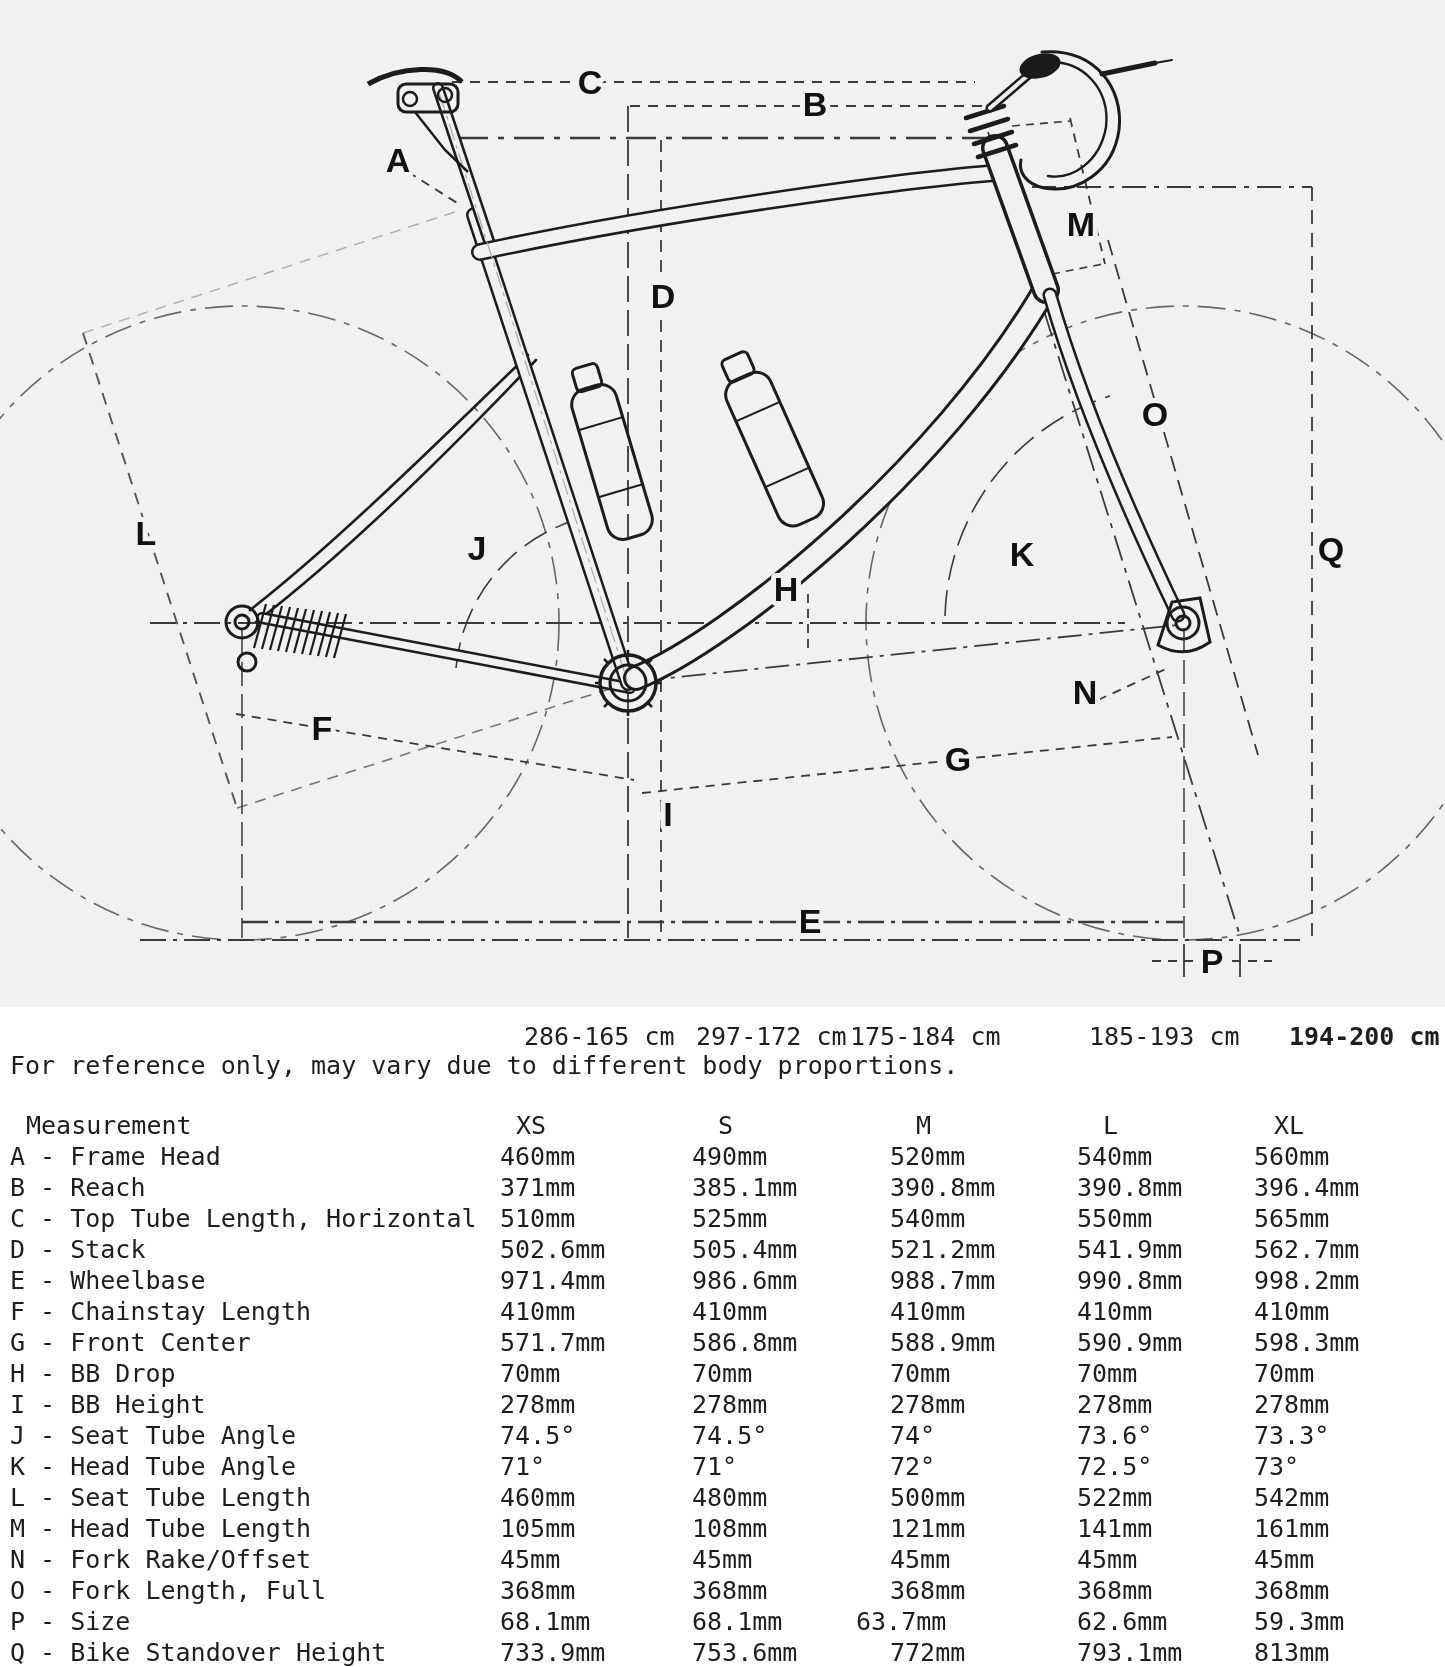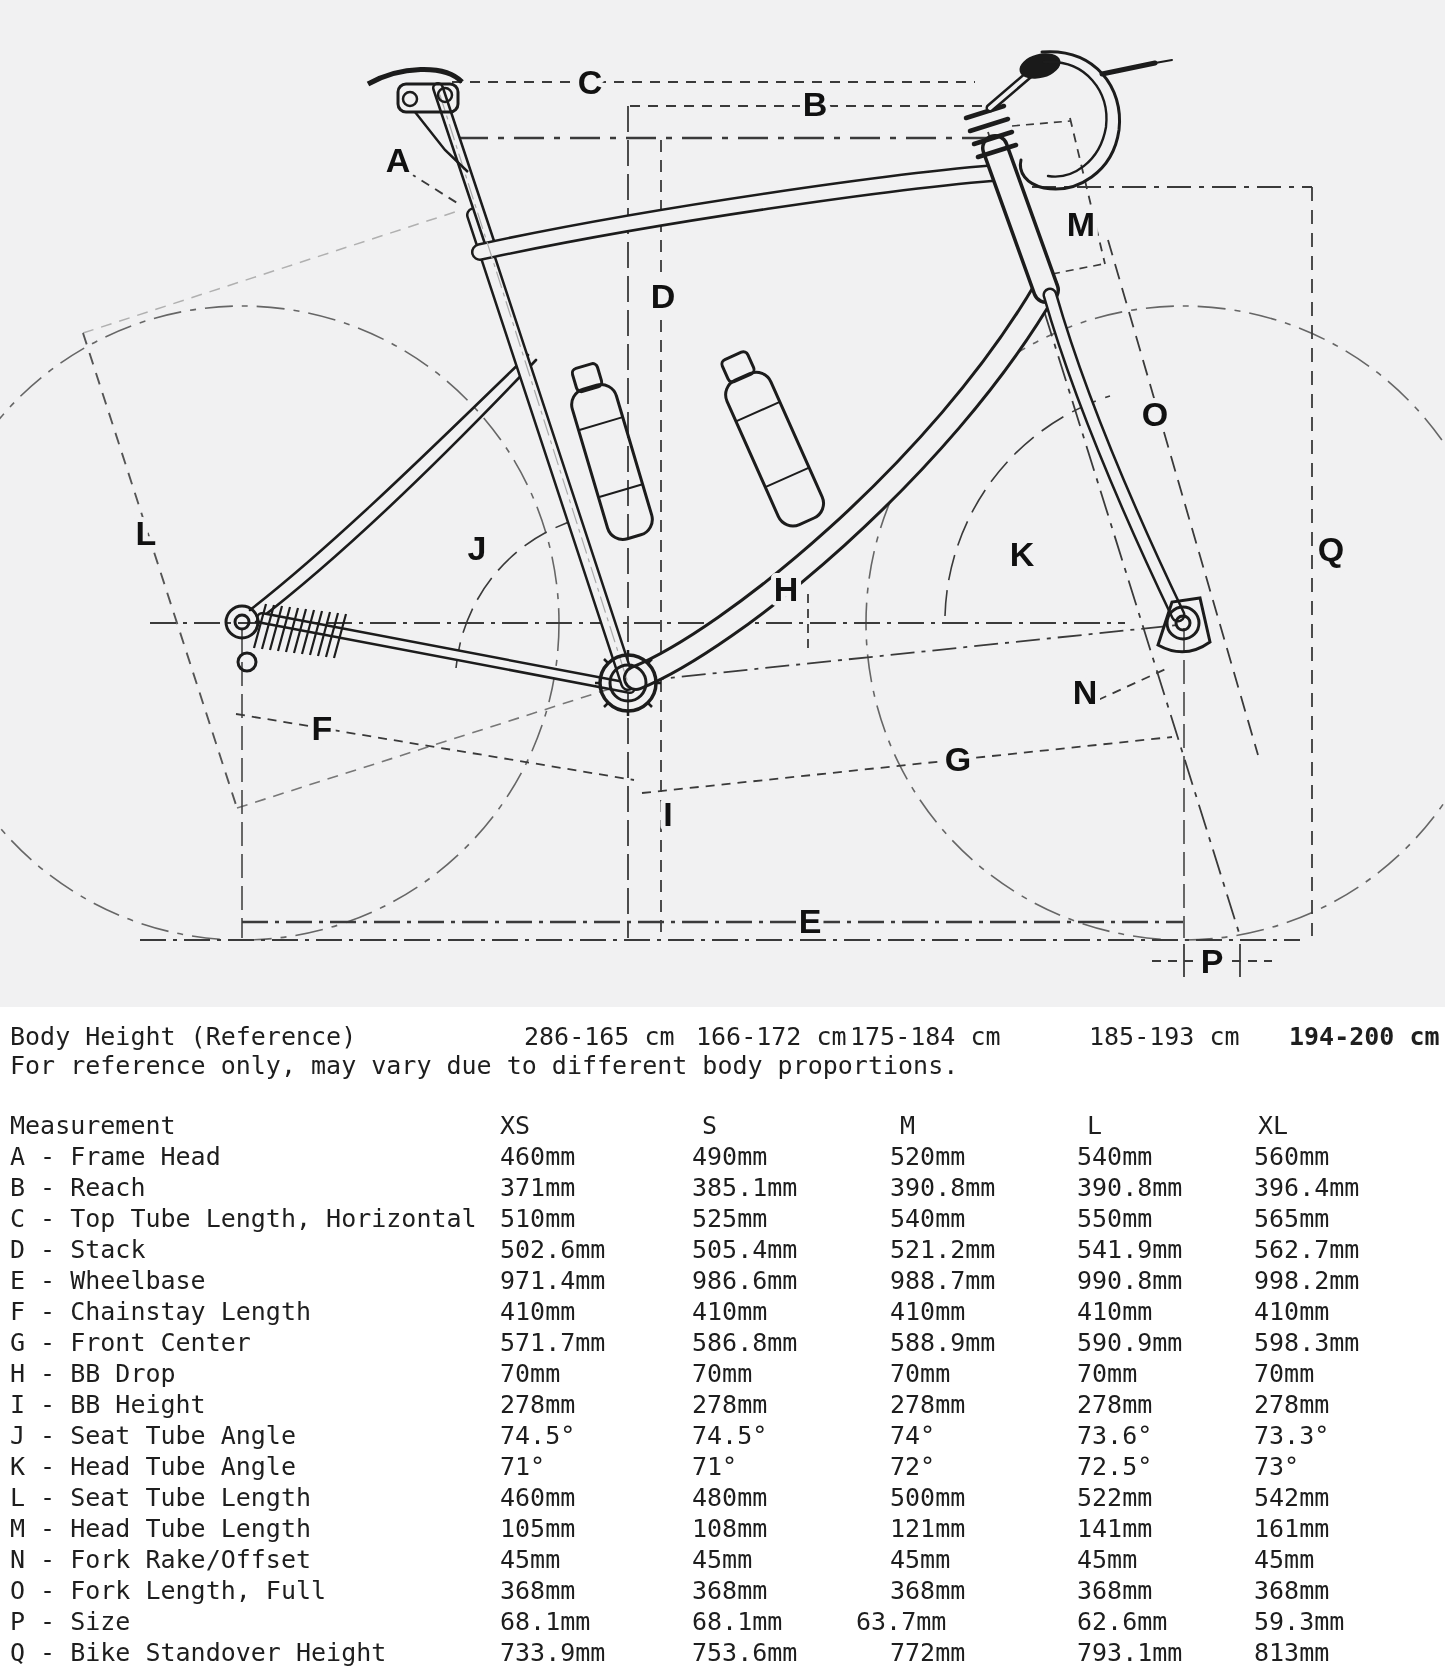--- a/index.html
+++ b/index.html
@@ -179,27 +179,26 @@
       <text class="dimtext" x="1085" y="704">N</text>
       <text class="dimtext" x="1155" y="426">O</text>
       <text class="dimtext" x="1212" y="973">P</text>
       <text class="dimtext" x="1331" y="561">Q</text>
     </g>
   </svg>
   </div>
 
   <div>
     <div class="mono" id="bh-line" style="left: 0px; width: 1445px; top: 1021px;">
-      <span class="cell" style="left:10px">Body Height (Reference)</span>
-    <span class="cell" style="left: 524px;">286-165 cm</span><span class="cell" style="left: 696px;">166-172 cm</span><span class="cell" style="left: 850px;">175-184 cm</span><span class="cell" style="left: 1089px;">185-193 cm</span><span class="cell" style="left: 1289px; font-weight: bold;">194-200 cm</span></div>
+    <span class="cell" style="left: 524px;">286-165 cm</span><span class="cell" style="left: 696px;">297-172 cm</span><span class="cell" style="left: 850px;">175-184 cm</span><span class="cell" style="left: 1089px;">185-193 cm</span><span class="cell" style="left: 1289px; font-weight: bold;">194-200 cm</span></div>
     <div class="mono" style="left:10px;top:1050px">For reference only, may vary due to different body proportions.</div>
   </div>
 
   <div id="geo-table">
-      <div class="mono" style="left: 0px; top: 1110px; width: 1382px;"><span class="cell" style="left: 10px;">Measurement</span><span class="cell" style="left: 500px;">XS</span><span class="cell" style="left: 702px;">S</span><span class="cell" style="left: 900px;">M</span><span class="cell" style="left: 1087px;">L</span><span class="cell" style="left: 1258px;">XL</span></div>
+      <div class="mono" style="left: 16px; top: 1110px; width: 1382px;"><span class="cell" style="left: 10px;">Measurement</span><span class="cell" style="left: 500px;">XS</span><span class="cell" style="left: 702px;">S</span><span class="cell" style="left: 900px;">M</span><span class="cell" style="left: 1087px;">L</span><span class="cell" style="left: 1258px;">XL</span></div>
       <div class="mono" style="left: 0px; top: 1141px; width: 1445px;"><span class="cell" style="left: 10px;">A - Frame Head</span><span class="cell" style="left: 500px;">460mm</span><span class="cell" style="left: 692px;">490mm</span><span class="cell" style="left: 890px;">520mm</span><span class="cell" style="left: 1077px;">540mm</span><span class="cell" style="left: 1254px;">560mm</span></div>
       <div class="mono" style="left: 0px; top: 1172px; width: 1445px;"><span class="cell" style="left: 10px;">B - Reach</span><span class="cell" style="left: 500px;">371mm</span><span class="cell" style="left: 692px;">385.1mm</span><span class="cell" style="left: 890px;">390.8mm</span><span class="cell" style="left: 1077px;">390.8mm</span><span class="cell" style="left: 1254px;">396.4mm</span></div>
       <div class="mono" style="left: 0px; top: 1203px; width: 1445px;"><span class="cell" style="left: 10px;">C - Top Tube Length, Horizontal</span><span class="cell" style="left: 500px;">510mm</span><span class="cell" style="left: 692px;">525mm</span><span class="cell" style="left: 890px;">540mm</span><span class="cell" style="left: 1077px;">550mm</span><span class="cell" style="left: 1254px;">565mm</span></div>
       <div class="mono" style="left: 0px; top: 1234px; width: 1445px;"><span class="cell" style="left: 10px;">D - Stack</span><span class="cell" style="left: 500px;">502.6mm</span><span class="cell" style="left: 692px;">505.4mm</span><span class="cell" style="left: 890px;">521.2mm</span><span class="cell" style="left: 1077px;">541.9mm</span><span class="cell" style="left: 1254px;">562.7mm</span></div>
       <div class="mono" style="left: 0px; top: 1265px; width: 1445px;"><span class="cell" style="left: 10px;">E - Wheelbase</span><span class="cell" style="left: 500px;">971.4mm</span><span class="cell" style="left: 692px;">986.6mm</span><span class="cell" style="left: 890px;">988.7mm</span><span class="cell" style="left: 1077px;">990.8mm</span><span class="cell" style="left: 1254px;">998.2mm</span></div>
       <div class="mono" style="left: 0px; top: 1296px; width: 1445px;"><span class="cell" style="left: 10px;">F - Chainstay Length</span><span class="cell" style="left: 500px;">410mm</span><span class="cell" style="left: 692px;">410mm</span><span class="cell" style="left: 890px;">410mm</span><span class="cell" style="left: 1077px;">410mm</span><span class="cell" style="left: 1254px;">410mm</span></div>
       <div class="mono" style="left: 0px; top: 1327px; width: 1445px;"><span class="cell" style="left: 10px;">G - Front Center</span><span class="cell" style="left: 500px;">571.7mm</span><span class="cell" style="left: 692px;">586.8mm</span><span class="cell" style="left: 890px;">588.9mm</span><span class="cell" style="left: 1077px;">590.9mm</span><span class="cell" style="left: 1254px;">598.3mm</span></div>
       <div class="mono" style="left: 0px; top: 1358px; width: 1445px;"><span class="cell" style="left: 10px;">H - BB Drop</span><span class="cell" style="left: 500px;">70mm</span><span class="cell" style="left: 692px;">70mm</span><span class="cell" style="left: 890px;">70mm</span><span class="cell" style="left: 1077px;">70mm</span><span class="cell" style="left: 1254px;">70mm</span></div>
       <div class="mono" style="left: 0px; top: 1389px; width: 1445px;"><span class="cell" style="left: 10px;">I - BB Height</span><span class="cell" style="left: 500px;">278mm</span><span class="cell" style="left: 692px;">278mm</span><span class="cell" style="left: 890px;">278mm</span><span class="cell" style="left: 1077px;">278mm</span><span class="cell" style="left: 1254px;">278mm</span></div>
       <div class="mono" style="left: 0px; top: 1420px; width: 1445px;"><span class="cell" style="left: 10px;">J - Seat Tube Angle</span><span class="cell" style="left: 500px;">74.5°</span><span class="cell" style="left: 692px;">74.5°</span><span class="cell" style="left: 890px;">74°</span><span class="cell" style="left: 1077px;">73.6°</span><span class="cell" style="left: 1254px;">73.3°</span></div>

